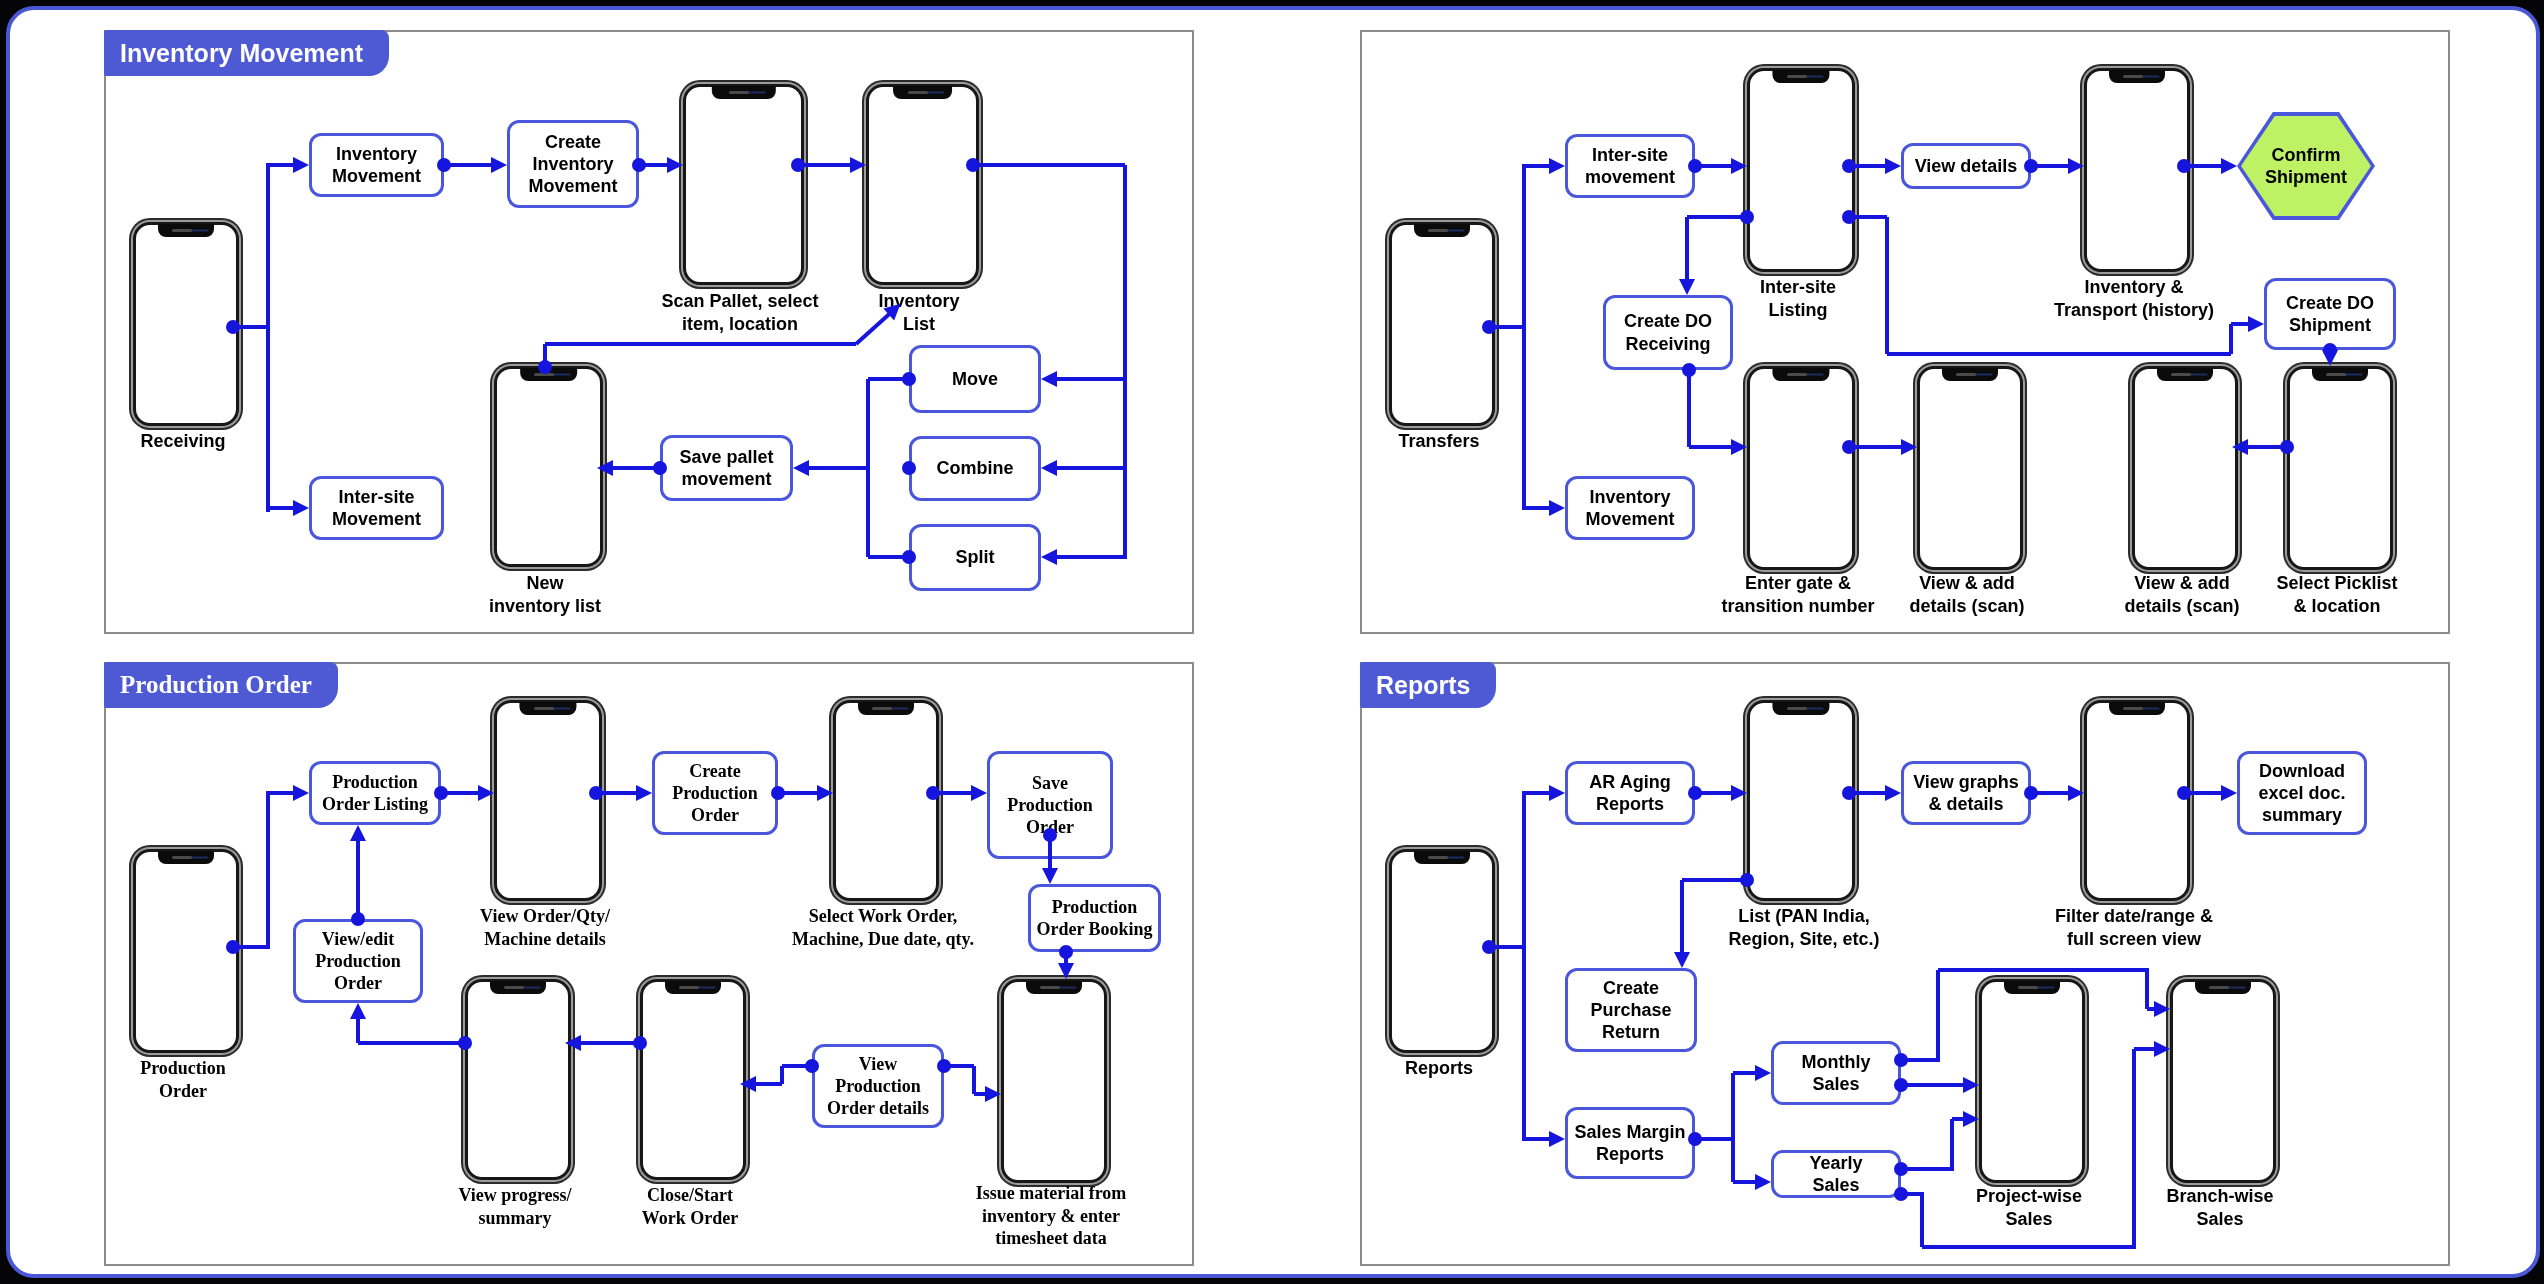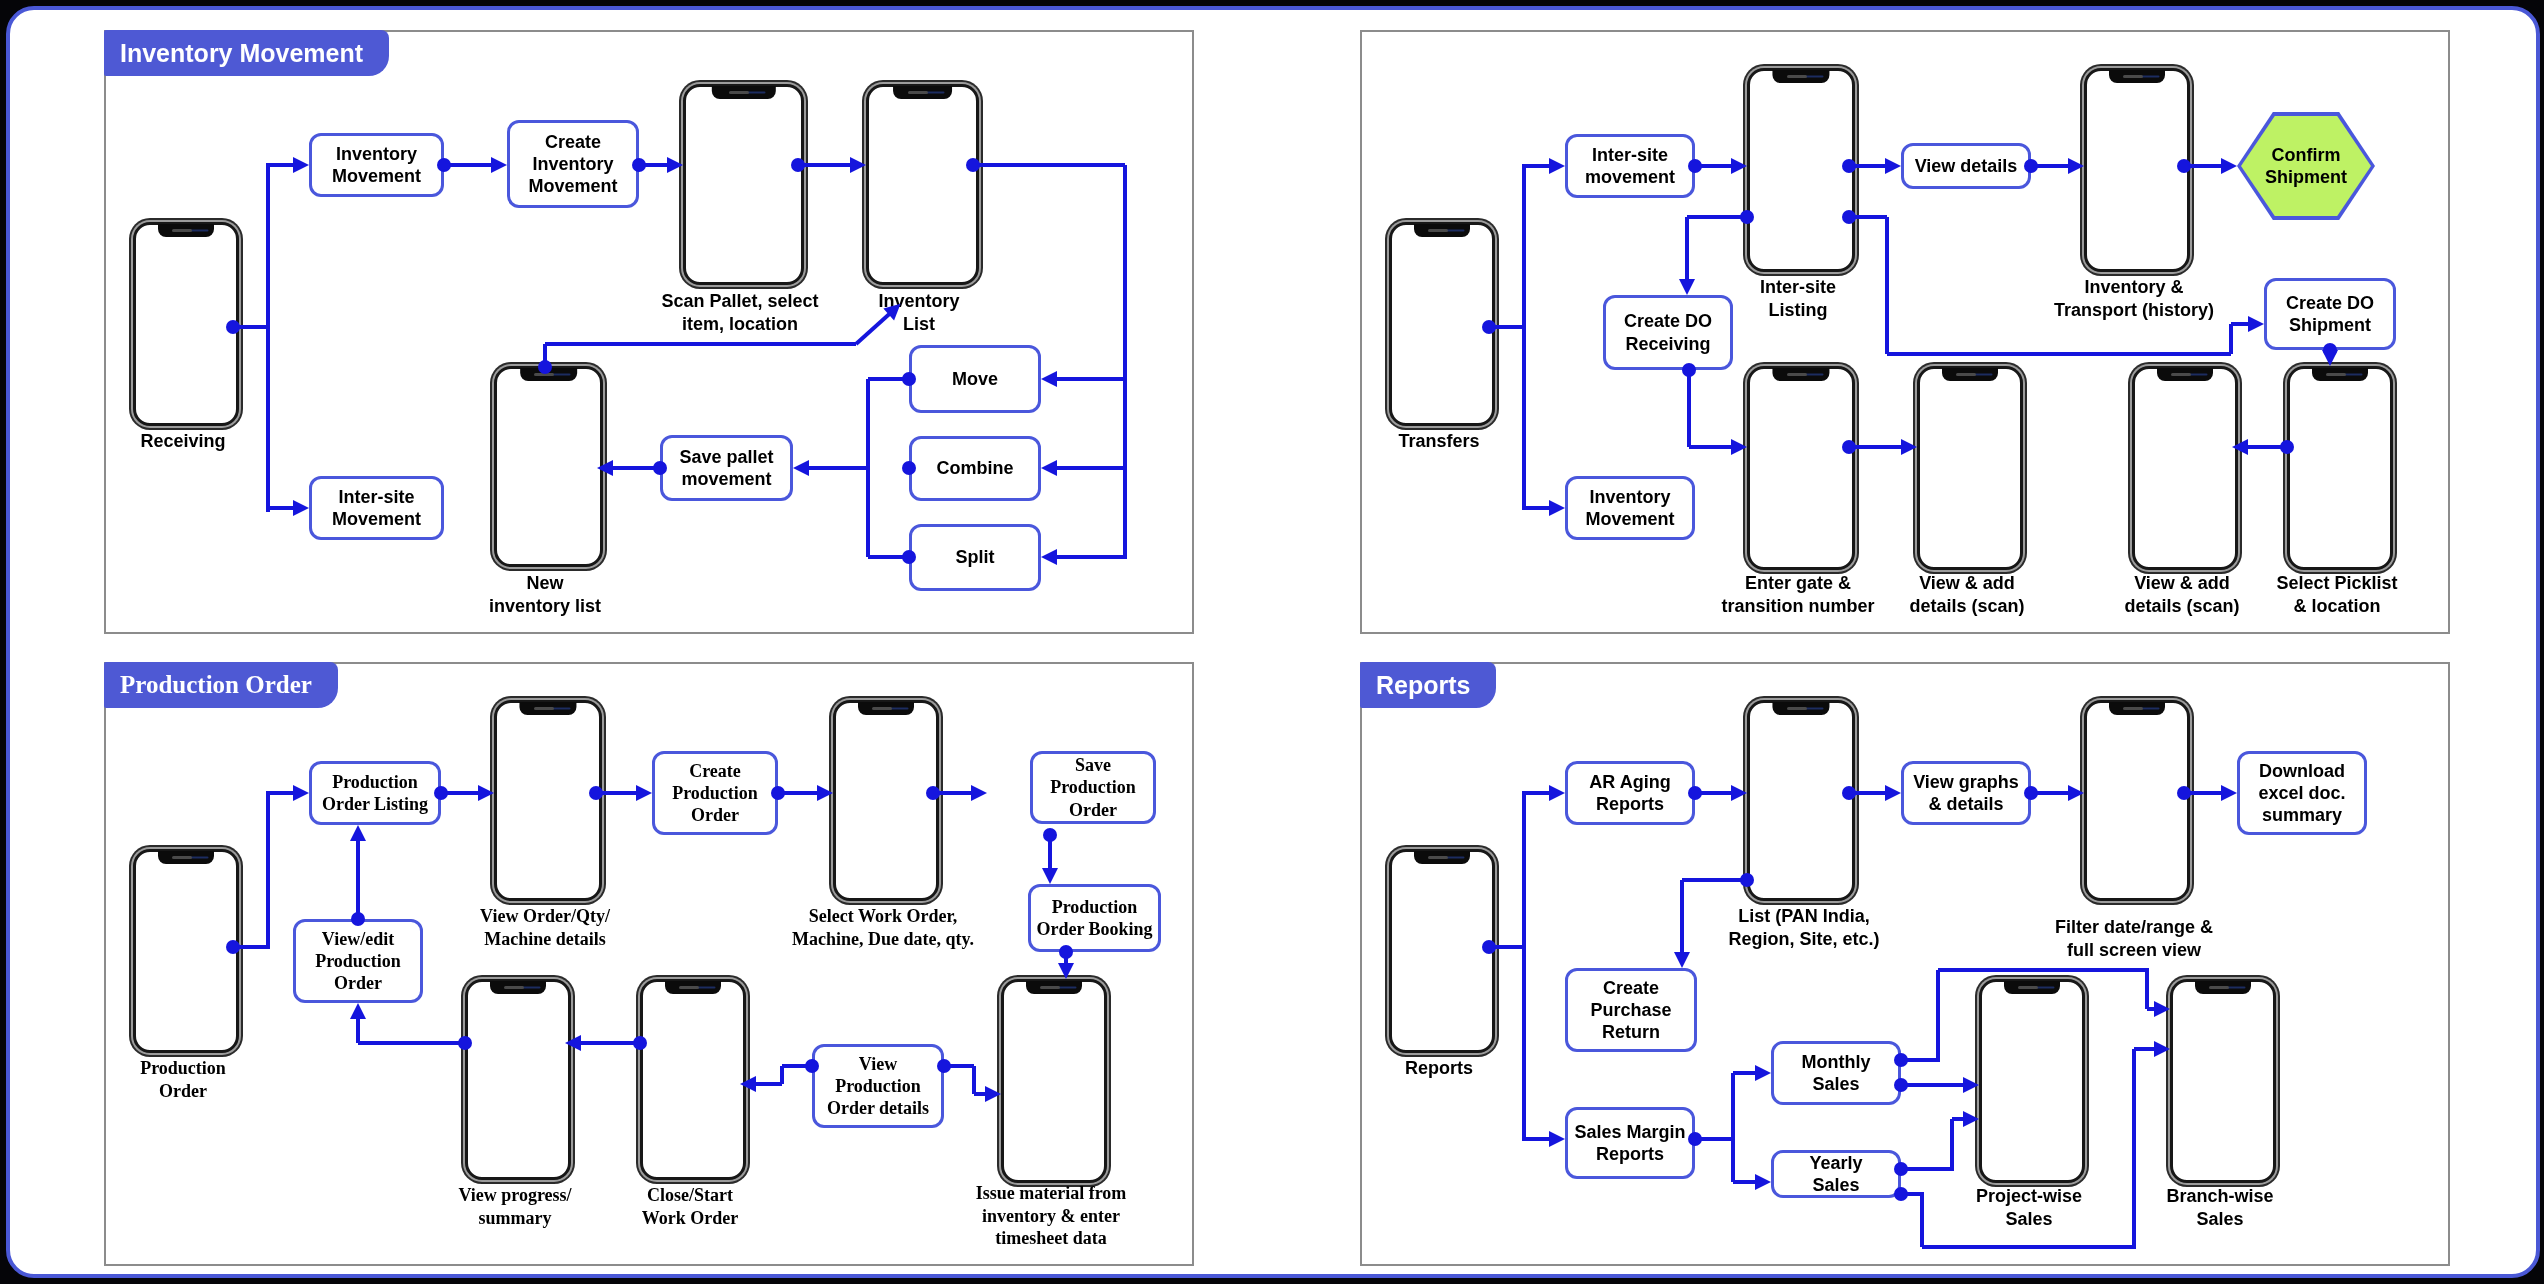--- a/index.html
+++ b/index.html
@@ -223,21 +223,21 @@
 Machine details</div>
 
     <div class="fbox" style="left:546px;top:87px;width:126px;height:84px;">Create
 Production
 Order</div>
 
     <div class="phone" style="left:727px;top:36px;width:100px;height:195px;"></div>
     <div class="cap" style="left:777px;top:241px;">Select Work Order,
 Machine, Due date, qty.</div>
 
-    <div class="fbox" style="left:881px;top:87px;width:126px;height:73px;margin-left:43px;">Save
+    <div class="fbox" style="left:881px;top:87px;width:126px;height:108px;">Save
 Production
 Order</div>
     <div class="fbox" style="left:922px;top:220px;width:133px;height:68px;">Production
 Order Booking</div>
     <div class="fbox" style="left:187px;top:255px;width:130px;height:84px;">View/edit
 Production
 Order</div>
 
     <div class="phone" style="left:359px;top:315px;width:100px;height:195px;"></div>
     <div class="cap" style="left:409px;top:520px;">View progress/
@@ -310,21 +310,21 @@
 Reports</div>
 
     <div class="phone" style="left:385px;top:36px;width:102px;height:195px;"></div>
     <div class="cap" style="left:436px;top:241px;margin-left:6px;">List (PAN India,
 Region, Site, etc.)</div>
 
     <div class="fbox" style="left:539px;top:97px;width:130px;height:64px;">View graphs
 &amp; details</div>
 
     <div class="phone" style="left:722px;top:36px;width:100px;height:195px;"></div>
-    <div class="cap" style="left:772px;top:252px;">Filter date/range &amp;
+    <div class="cap" style="left:772px;top:241px;">Filter date/range &amp;
 full screen view</div>
 
     <div class="fbox" style="left:875px;top:87px;width:130px;height:84px;">Download
 excel doc.
 summary</div>
     <div class="fbox" style="left:203px;top:304px;width:132px;height:84px;">Create
 Purchase
 Return</div>
     <div class="fbox" style="left:203px;top:443px;width:130px;height:72px;">Sales Margin
 Reports</div>

